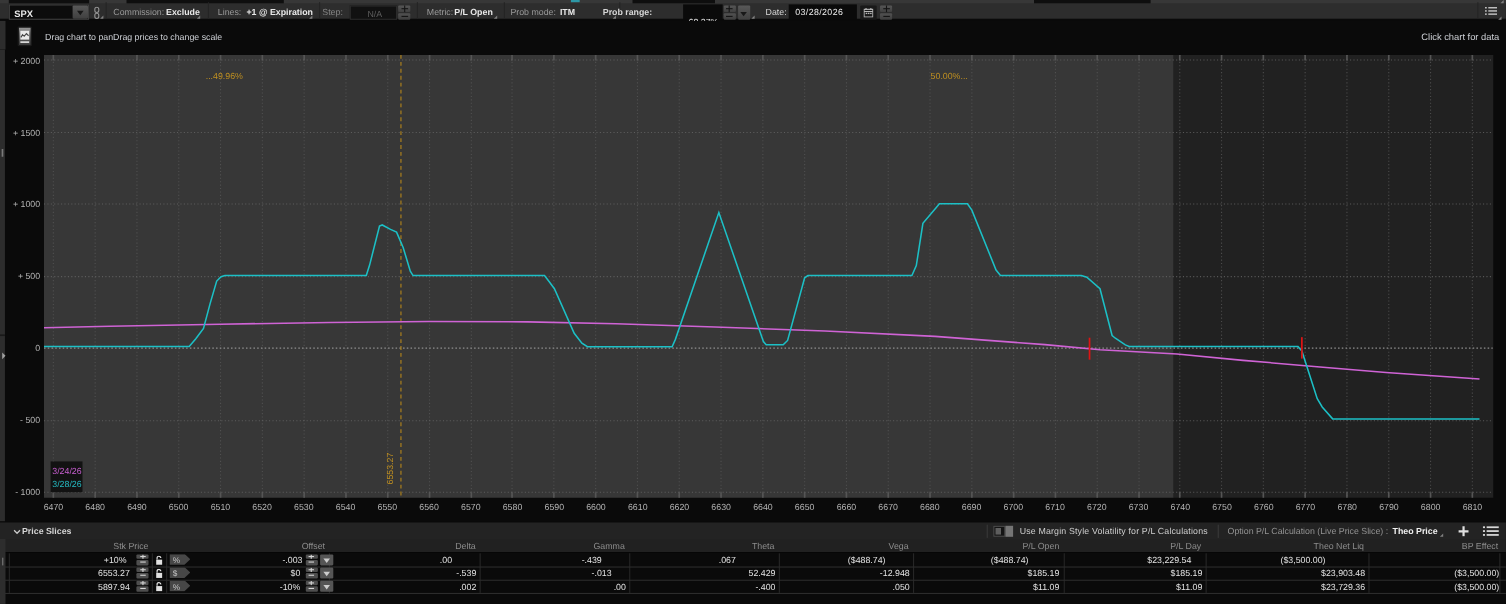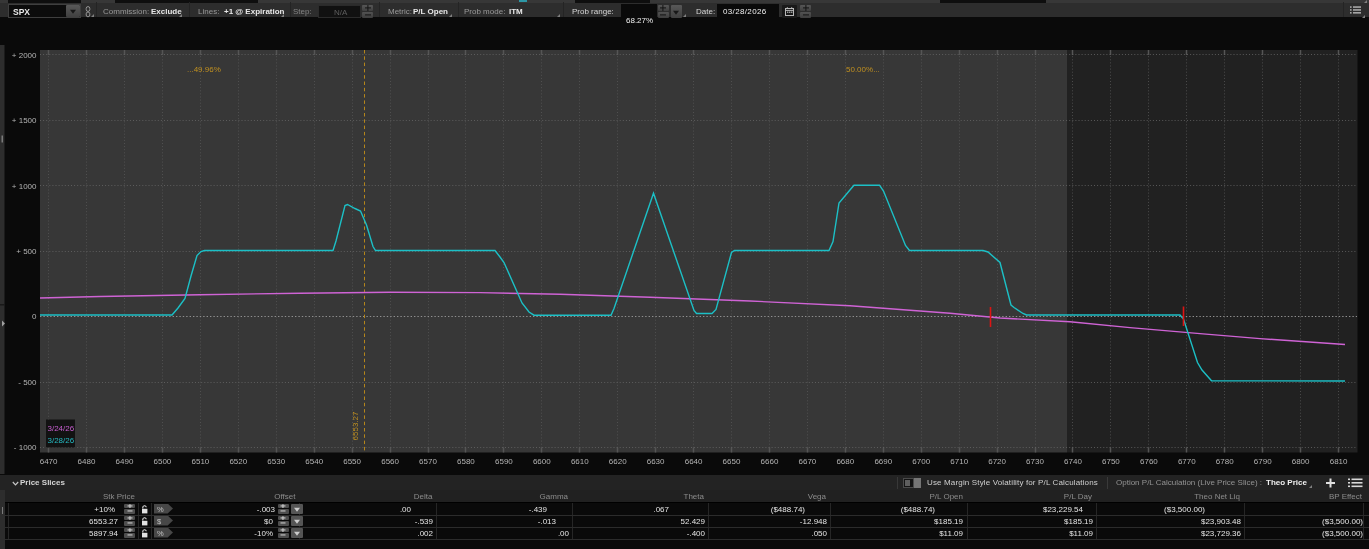--- a/index.html
+++ b/index.html
@@ -113,21 +113,21 @@
       </div>
       <div style="position:absolute;left:379px;top:2px;width:1px;height:15px;background:#242424"></div>
       <span style="position:absolute;left:388px;top:7.0px;font-size:8px;font-weight:normal;color:#999999;white-space:nowrap">Metric:</span>
       <span style="position:absolute;left:413px;top:7.0px;font-size:8px;font-weight:bold;color:#e8e8e8;white-space:nowrap">P/L Open</span>
       <div style="position:absolute;left:449px;top:14px;width:0;height:0;border-left:3.5px solid transparent;border-bottom:3.5px solid #808080"></div>
       <div style="position:absolute;left:458px;top:2px;width:1px;height:15px;background:#242424"></div>
       <span style="position:absolute;left:464px;top:7.0px;font-size:8px;font-weight:normal;color:#999999;white-space:nowrap">Prob mode:</span>
       <span style="position:absolute;left:509px;top:7.0px;font-size:8px;font-weight:bold;color:#e8e8e8;white-space:nowrap">ITM</span>
       <div style="position:absolute;left:557px;top:14px;width:0;height:0;border-left:3.5px solid transparent;border-bottom:3.5px solid #808080"></div>
       <div style="position:absolute;left:563px;top:2px;width:1px;height:15px;background:#242424"></div>
-      <span style="position:absolute;left:572px;top:7.0px;font-size:8px;font-weight:normal;color:#d6d6d6;white-space:nowrap">Prob range:</span>
+      <span style="position:absolute;left:548px;top:7.0px;font-size:8px;font-weight:bold;color:#d6d6d6;white-space:nowrap">Prob range:</span>
       <div style="position:absolute;left:621px;top:4px;width:36px;height:14px;background:#0a0a0a"></div>
       <span style="position:absolute;left:626px;top:16px;font-size:8px;font-weight:normal;color:#f0f0f0;white-space:nowrap">68.27%</span>
       <div style="position:absolute;left:658px;top:5px;width:10.5px;height:6.0px;background:linear-gradient(#565656,#404040);border-radius:1px">
         <div style="position:absolute;left:50%;top:50%;width:6px;height:1.2px;background:#141414;transform:translate(-50%,-50%)"></div>
         <div style="position:absolute;left:50%;top:50%;width:1.2px;height:6px;background:#141414;transform:translate(-50%,-50%)"></div>
       </div>
       <div style="position:absolute;left:658px;top:12.0px;width:10.5px;height:6.0px;background:linear-gradient(#525252,#3d3d3d);border-radius:1px">
         <div style="position:absolute;left:50%;top:50%;width:6px;height:1.2px;background:#141414;transform:translate(-50%,-50%)"></div>
       </div>
       <div style="position:absolute;left:670.5px;top:5px;width:11px;height:13px;background:linear-gradient(#585858,#404040);border-radius:1px">
@@ -160,20 +160,30 @@
           <rect x="0" y="0.4" width="1.6" height="1.3"></rect>
           <rect x="3" y="0.4" width="8" height="1.3"></rect>
           <rect x="0" y="3.3" width="1.6" height="1.3"></rect>
           <rect x="3" y="3.3" width="8" height="1.3"></rect>
           <rect x="0" y="6.2" width="1.6" height="1.3"></rect>
           <rect x="3" y="6.2" width="8" height="1.3"></rect>
         </g>
       </svg>
       <div style="position:absolute;left:1364px;top:0;width:0;height:0;border-left:3px solid transparent;border-bottom:3px solid #808080"></div>
       <div style="position:absolute;left:1362px;top:15px;width:0;height:0;border-left:3.5px solid transparent;border-bottom:3.5px solid #808080"></div>
+    </div>
+<div style="position:absolute;left:0;top:19px;width:1369px;height:26px;background:#0a0a0a">
+      <div style="position:absolute;left:0;top:0;width:4.5px;height:26px;background:#2d2d2d"></div>
+      <div style="position:absolute;left:16px;top:5px;width:13px;height:18px;background:linear-gradient(#9a9a9a 0%,#6a6a6a 35%,#393939 100%);border:1px solid #1a1a1a;box-sizing:border-box;border-radius:1px"><svg width="11" height="16" viewBox="0 0 11 16">
+          <rect x="1.5" y="3" width="8" height="8" fill="#e8e8e8"></rect>
+          <path d="M2 9 L3.5 6.5 L5 8 L7 5.5 L9 7.5" stroke="#444" fill="none" stroke-width="1"></path>
+          <rect x="1.5" y="12.5" width="8" height="1.6" fill="#d8d8d8"></rect>
+        </svg></div>
+      <span style="position:absolute;left:41px;top:9.5px;font-size:8px;font-weight:normal;color:#ced1d6;white-space:nowrap">Drag chart to panDrag prices to change scale</span>
+      <span style="position:absolute;right:6px;top:9px;font-size:8.5px;color:#ced1d6;white-space:nowrap">Click chart for data</span>
     </div>
 <div style="position:absolute;left:0;top:474px;width:1369px;height:75px;background:#0a0a0a">
       <div style="position:absolute;left:0;top:0.5px;width:1369px;height:15.5px;background:#232323">
         <svg style="position:absolute;left:12px;top:6px" width="7" height="5" viewBox="0 0 7 5">
           <path d="M0.8 1 L3.5 3.8 L6.2 1" stroke="#c8c8c8" stroke-width="1.2" fill="none"></path>
         </svg>
         <span style="position:absolute;left:20px;top:3.5px;font-size:8px;font-weight:bold;color:#d5d5d5;white-space:nowrap">Price Slices</span>
         <div style="position:absolute;left:903px;top:3px;width:11px;height:10px;background:#141414;border:1px solid #4a4a4a;box-sizing:border-box">
           <div style="position:absolute;left:1px;top:1px;width:5px;height:6px;background:#5e5e5e"></div>
         </div>

